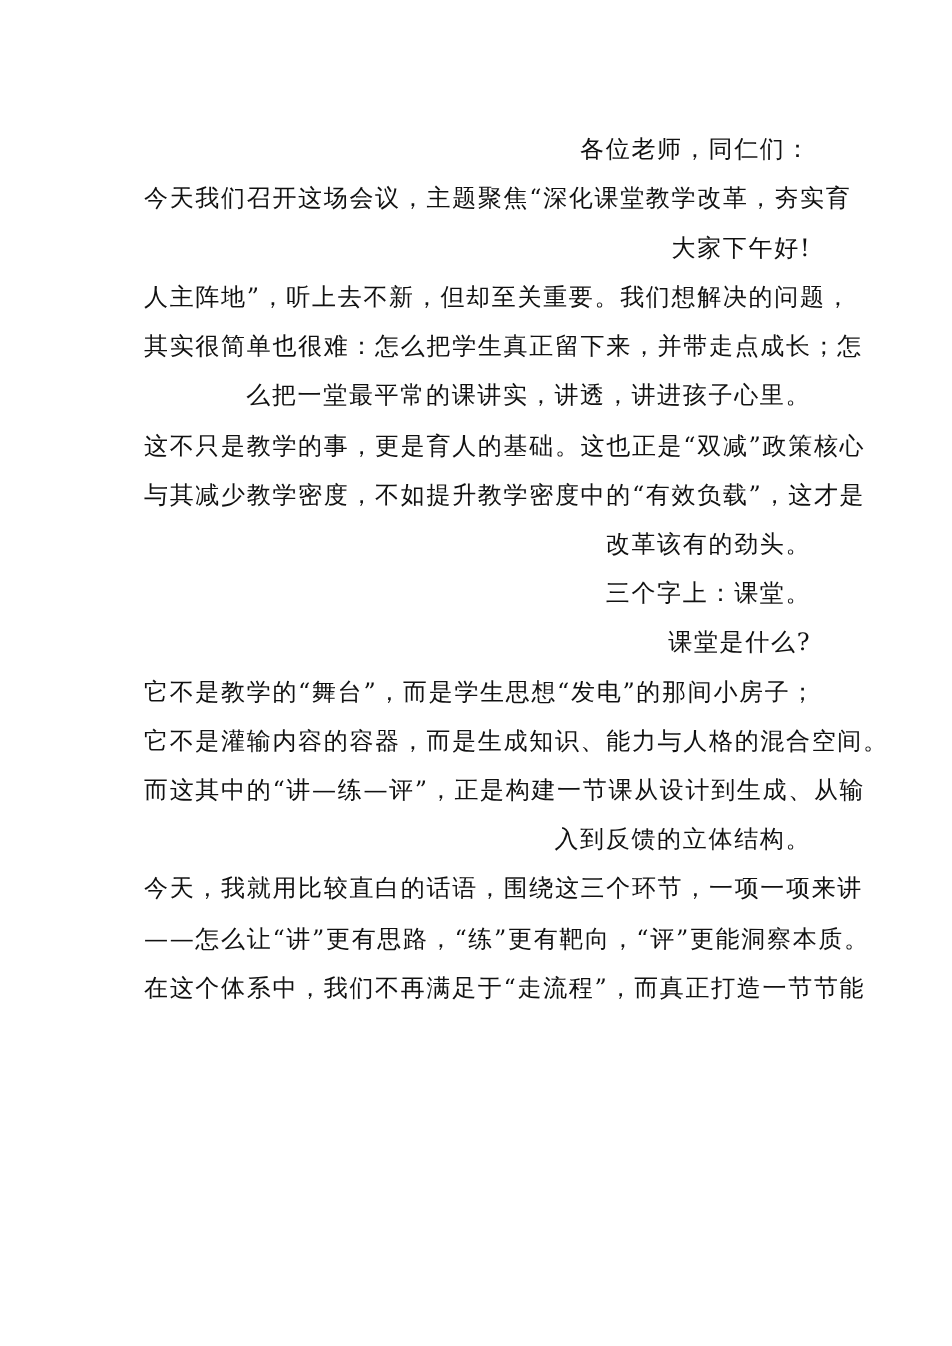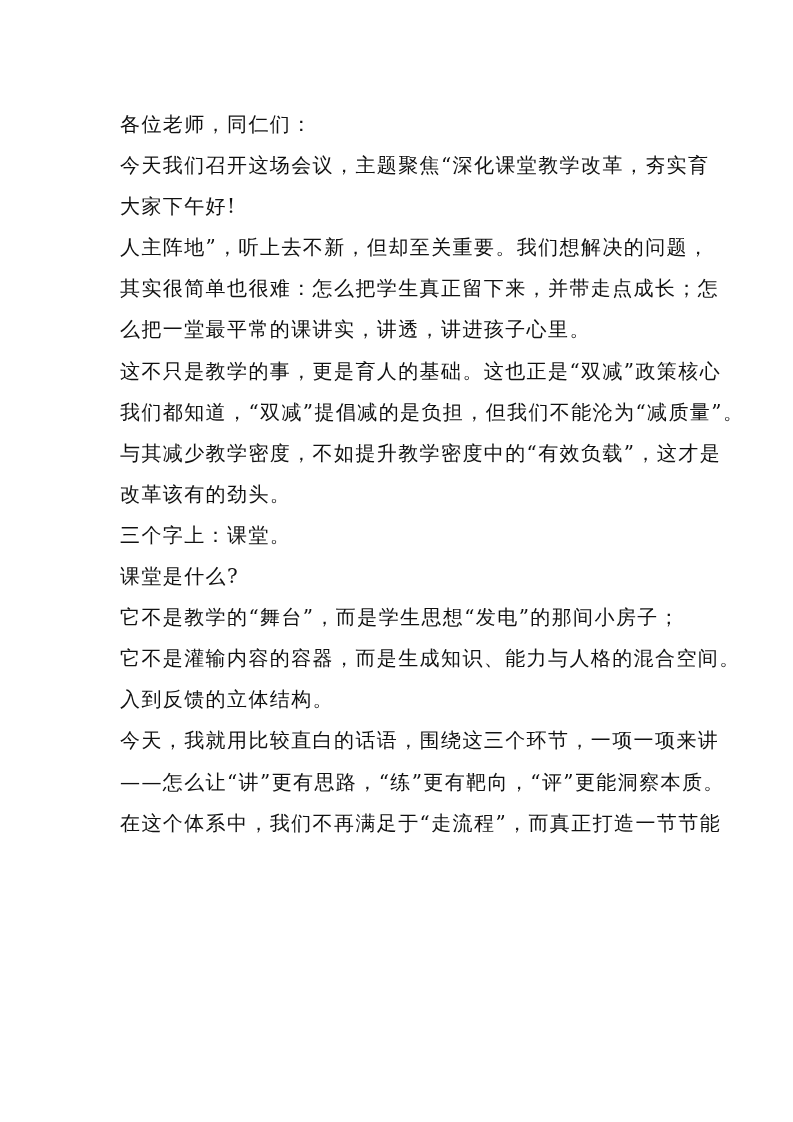--- a/index.html
+++ b/index.html
@@ -21,37 +21,38 @@
       top: 104px;
       width: 556px;
     }
     .line {
       height: 41.1px;
       line-height: 41.1px;
       font-size: 20px;
       white-space: nowrap;
       letter-spacing: 1.4px;
       overflow: visible;
+      text-align: right;
     }
   </style>
 </head>
 <body>
 
 <div class="page">
   <div class="line">各位老师，同仁们：</div>
   <div class="line">今天我们召开这场会议，主题聚焦“深化课堂教学改革，夯实育</div>
   <div class="line">大家下午好!</div>
   <div class="line">人主阵地”，听上去不新，但却至关重要。我们想解决的问题，</div>
   <div class="line">其实很简单也很难：怎么把学生真正留下来，并带走点成长；怎</div>
   <div class="line">么把一堂最平常的课讲实，讲透，讲进孩子心里。</div>
   <div class="line">这不只是教学的事，更是育人的基础。这也正是“双减”政策核心</div>
-  <div class="line">我们都知道，“双减”提倡减的是负担，但我们不能沦为“减质量”。</div>
   <div class="line">与其减少教学密度，不如提升教学密度中的“有效负载”，这才是</div>
   <div class="line">改革该有的劲头。</div>
   <div class="line">三个字上：课堂。</div>
   <div class="line">课堂是什么?</div>
   <div class="line">它不是教学的“舞台”，而是学生思想“发电”的那间小房子；</div>
   <div class="line">它不是灌输内容的容器，而是生成知识、能力与人格的混合空间。</div>
+  <div class="line">而这其中的“讲—练—评”，正是构建一节课从设计到生成、从输</div>
   <div class="line">入到反馈的立体结构。</div>
   <div class="line">今天，我就用比较直白的话语，围绕这三个环节，一项一项来讲</div>
   <div class="line">——怎么让“讲”更有思路，“练”更有靶向，“评”更能洞察本质。</div>
   <div class="line">在这个体系中，我们不再满足于“走流程”，而真正打造一节节能</div>
 </div>
 
 </body></html>

